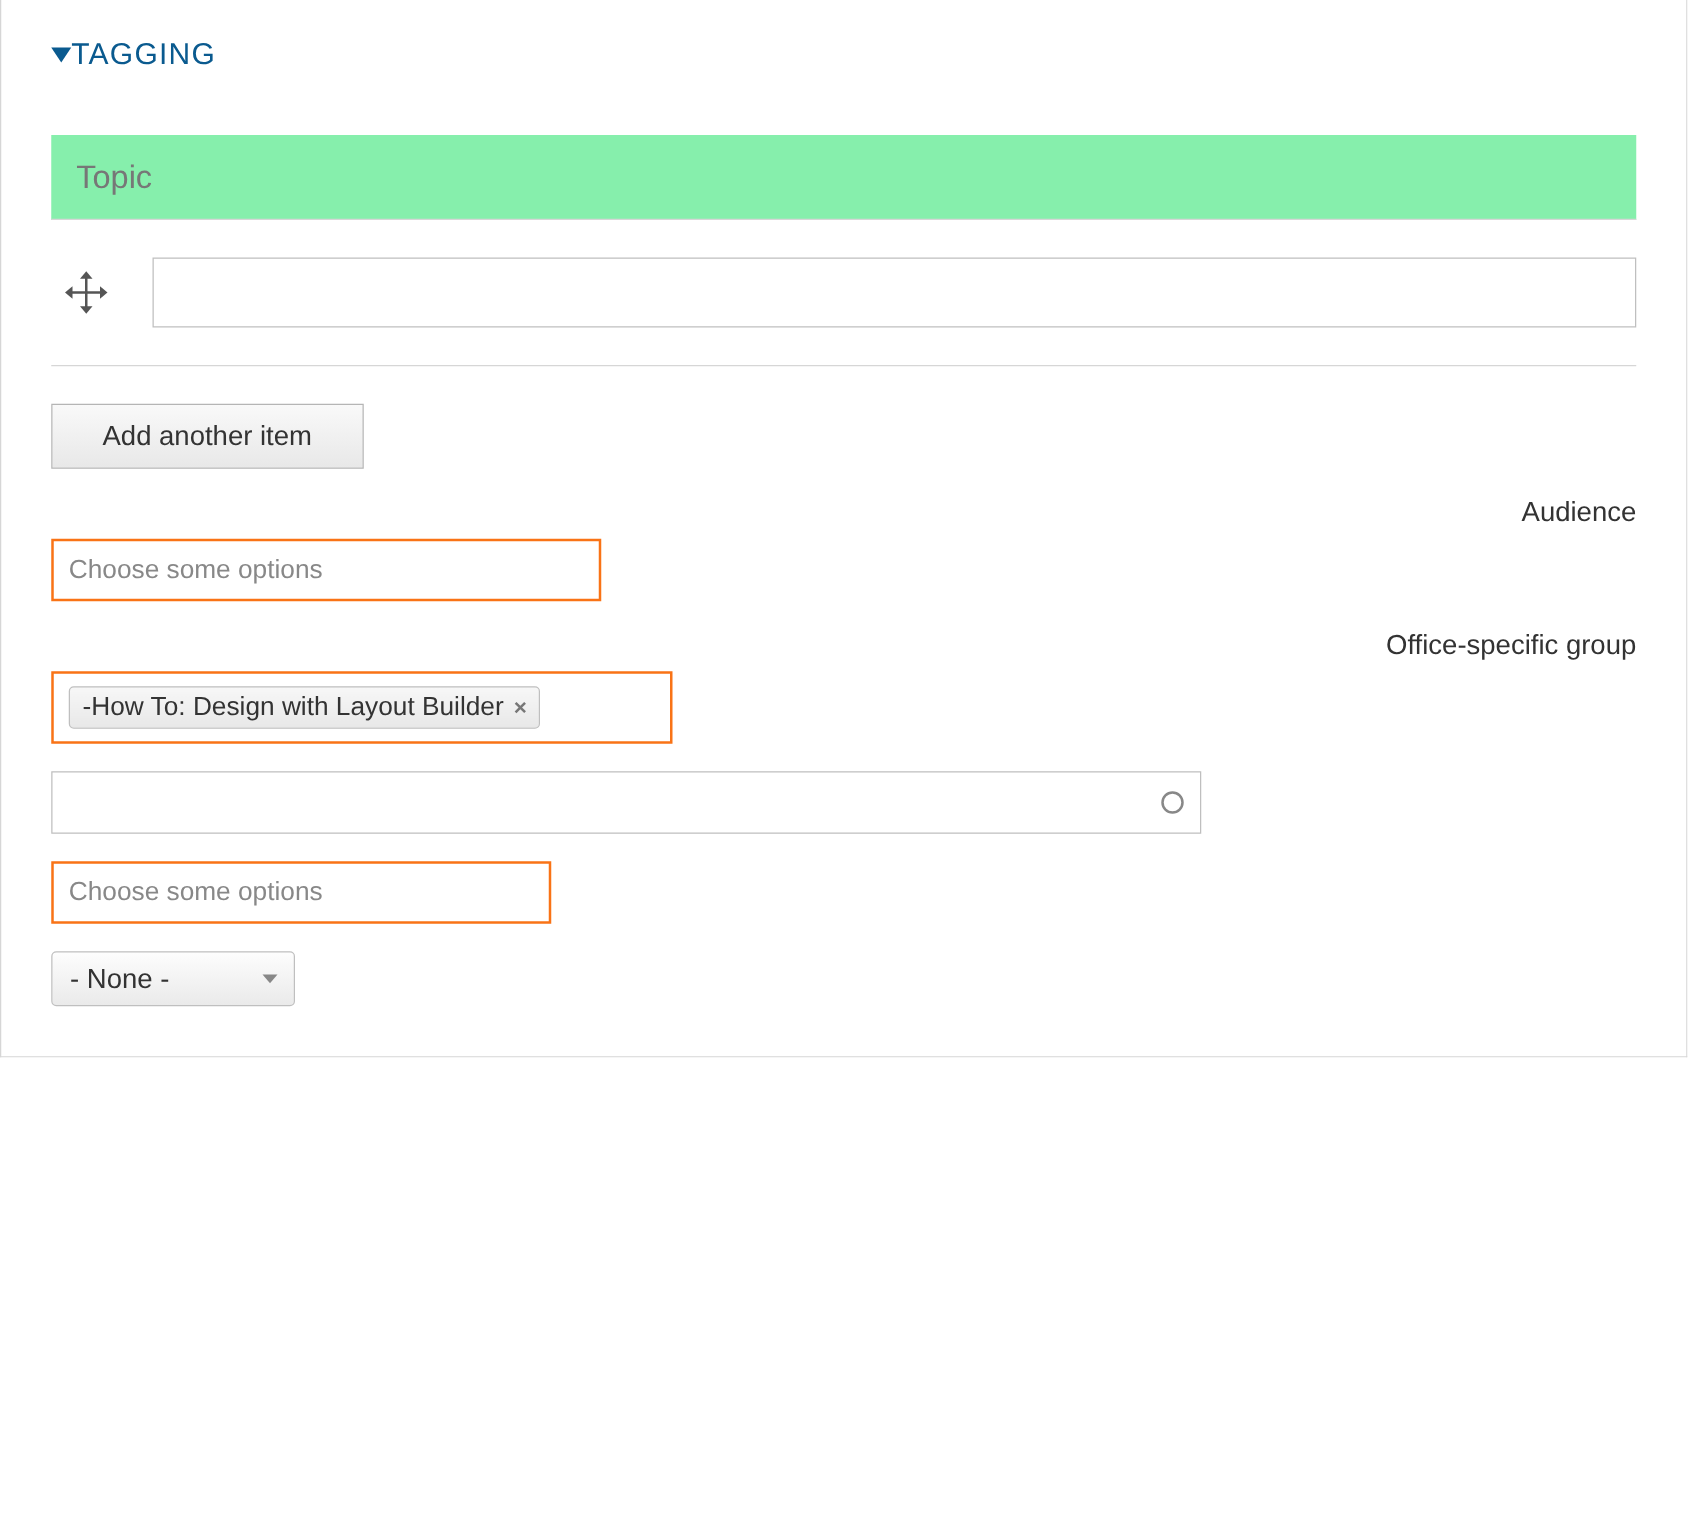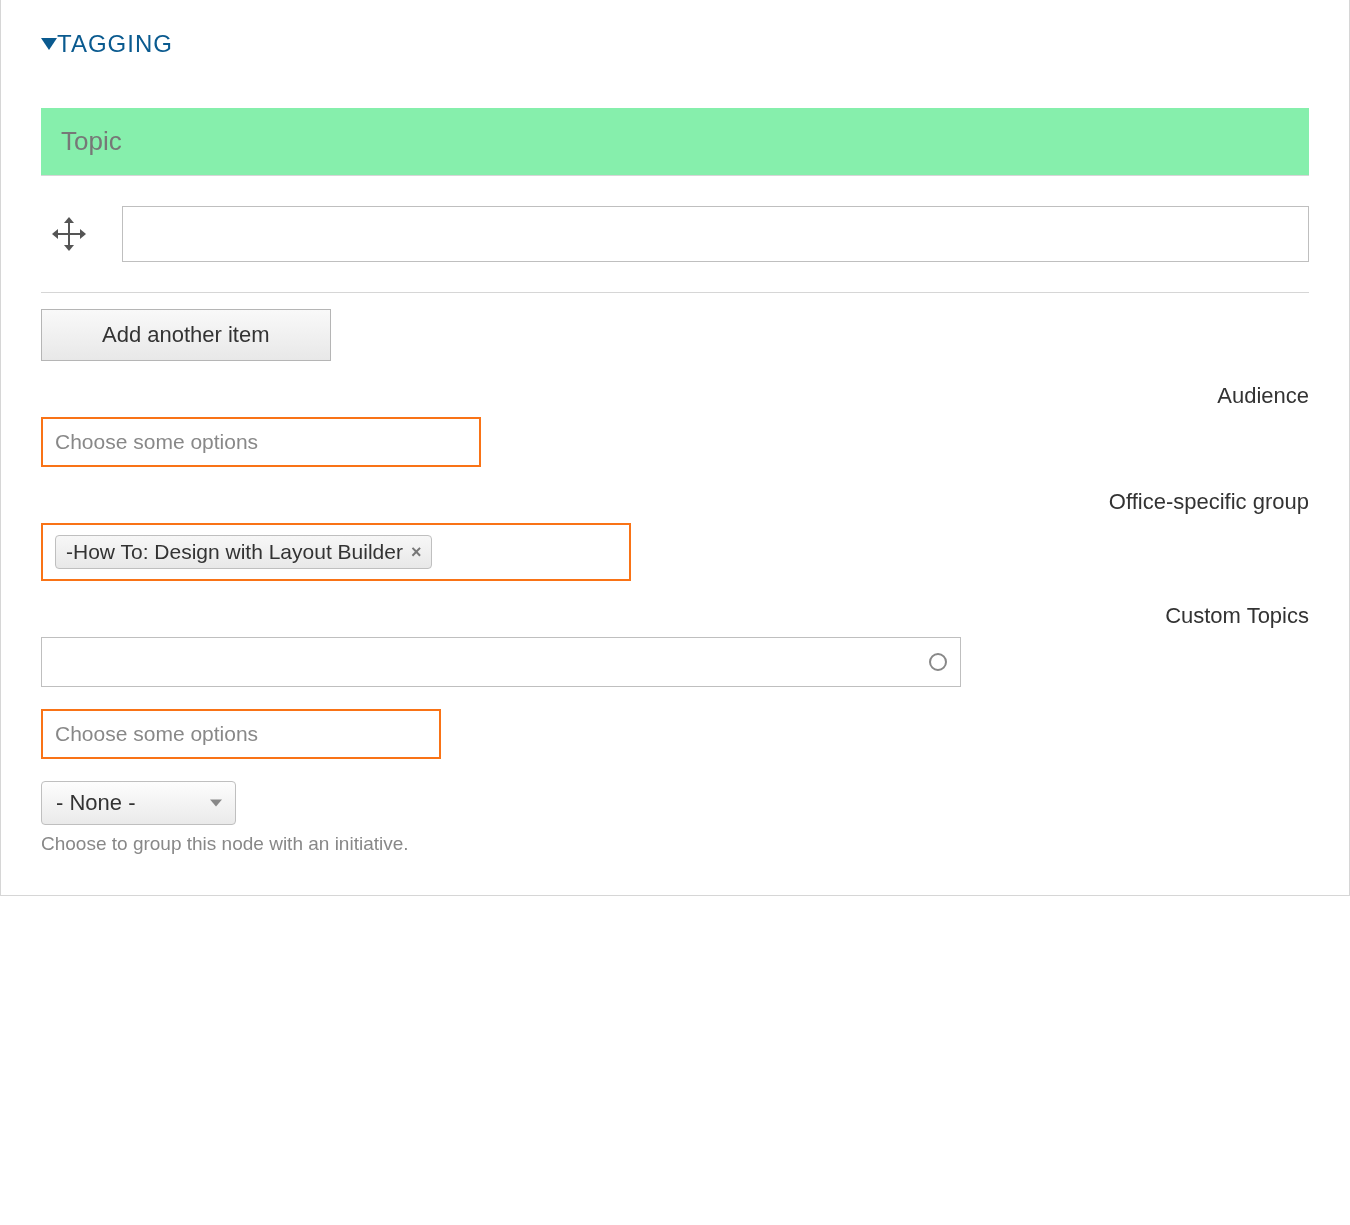--- a/index.html
+++ b/index.html
@@ -92,22 +92,22 @@
     .move-icon .al { left: -4px; top: 50%; transform: translateY(-50%); border-top: 5px solid transparent; border-bottom: 5px solid transparent; border-right: 6px solid #555; }
     .move-icon .ar { right: -4px; top: 50%; transform: translateY(-50%); border-top: 5px solid transparent; border-bottom: 5px solid transparent; border-left: 6px solid #555; }
     .topic-input {
       flex: 1;
       height: 56px;
       border: 1px solid #bfbfbf;
       padding: 0 12px;
       font-size: 20px;
     }
     .add-button {
-      margin-top: 16px;
-      padding: 12px 60px;
+      margin-top: 30px;
+      padding: 12px 40px;
       background: linear-gradient(#f9f9f9, #e8e8e8);
       border: 1px solid #b5b5b5;
       font-size: 22px;
       color: #333;
       cursor: pointer;
       text-align: right;
     }
     .field-group {
       margin-top: 22px;
     }
@@ -122,21 +122,21 @@
     .multiselect {
       border: 2px solid #f97316;
       padding: 10px 12px;
       min-height: 50px;
       display: flex;
       align-items: center;
       flex-wrap: wrap;
       gap: 6px;
     }
     .multiselect.w430 { width: 440px; }
-    .multiselect.w585 { width: 590px; }
+    .multiselect.w585 { width: 497px; }
     .multiselect.w400 { width: 400px; }
     .placeholder-text {
       color: #888;
       font-size: 21px;
     }
     .chip {
       background: linear-gradient(#f7f7f7, #e8e8e8);
       border: 1px solid #bfbfbf;
       border-radius: 4px;
       padding: 4px 10px;
@@ -241,34 +241,32 @@
     <label class="field-label">Office-specific group</label>
     <div class="multiselect w585">
       <span class="chip">
         <span>-How To: Design with Layout Builder</span>
         <span class="chip-remove">×</span>
       </span>
     </div>
   </div>
 
   <div class="field-group">
-    <label class="field-label">Custom Topics</label>
     <div class="autocomplete-wrap">
       <input type="text" class="autocomplete-input" value="" style="">
       <span class="spinner-icon"></span>
     </div>
   </div>
 
   <div class="field-group">
     <div class="multiselect w400">
       <span class="placeholder-text">Choose some options</span>
     </div>
   </div>
 
   <div class="field-group">
     <div class="select-wrap">
       <div class="select-box">- None -</div>
       <div class="select-caret"></div>
     </div>
-    <div class="help-text">Choose to group this node with an initiative.</div>
   </div>
 
 </div>
 
 </body></html>

